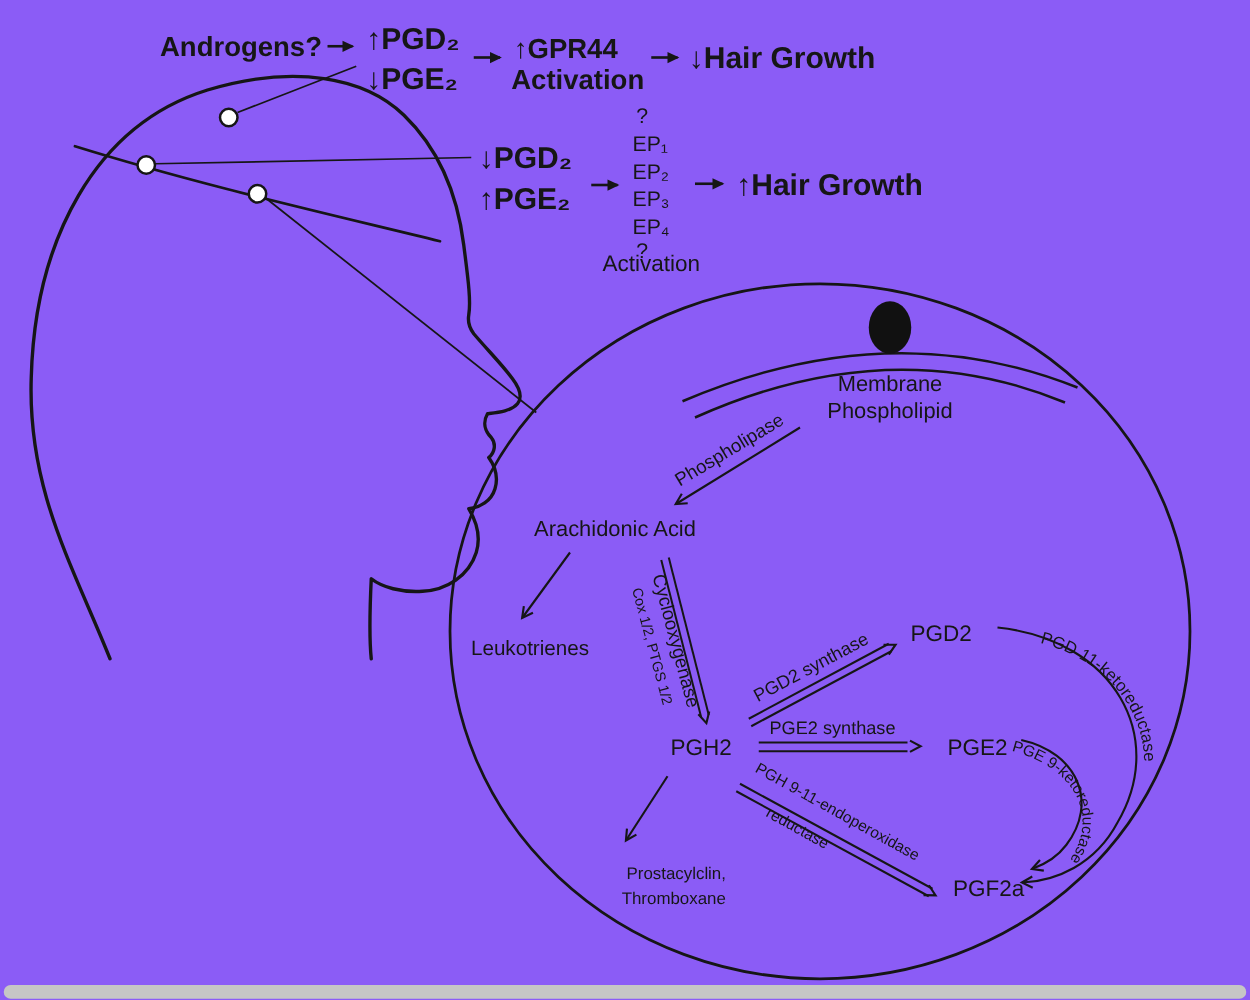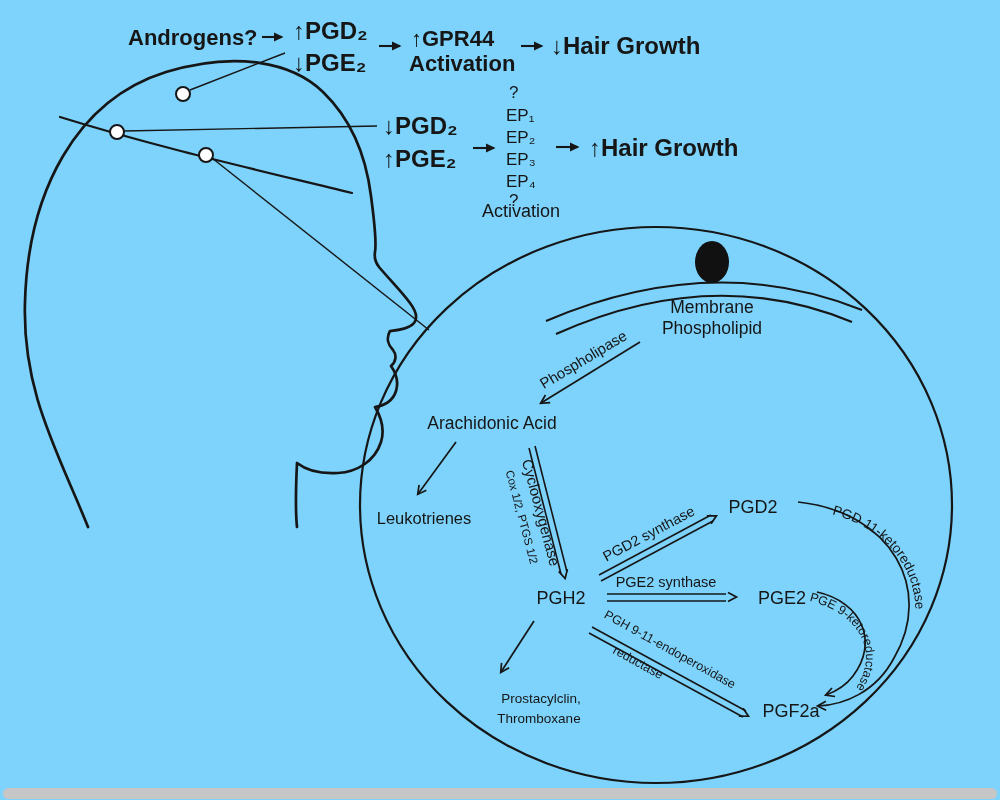--- a/index.html
+++ b/index.html
@@ -1,20 +1,20 @@
 <!DOCTYPE html>
 <html><head>
 <meta charset="utf-8">
 <style>
   html,body{margin:0;padding:0}
   body{
     width:1000px;height:800px;background:#ffffff;overflow:hidden;
     font-family:"Liberation Sans","DejaVu Sans",sans-serif;
   }
-  .fig{position:relative;width:1000px;height:800px;background:#7dd3fc}
+  .fig{position:relative;width:1000px;height:800px;background:#8b5cf6}
   svg{display:block}
   text{fill:#161616}
   .mid{text-anchor:middle}
   .b24{font-size:24px;font-weight:700}
   .b22{font-size:22px;font-weight:700}
   .ep{font-size:17px}
   .act{font-size:18px}
   .n18{font-size:18px}
   .t17{font-size:17.5px}
   .t16{font-size:16.5px}

